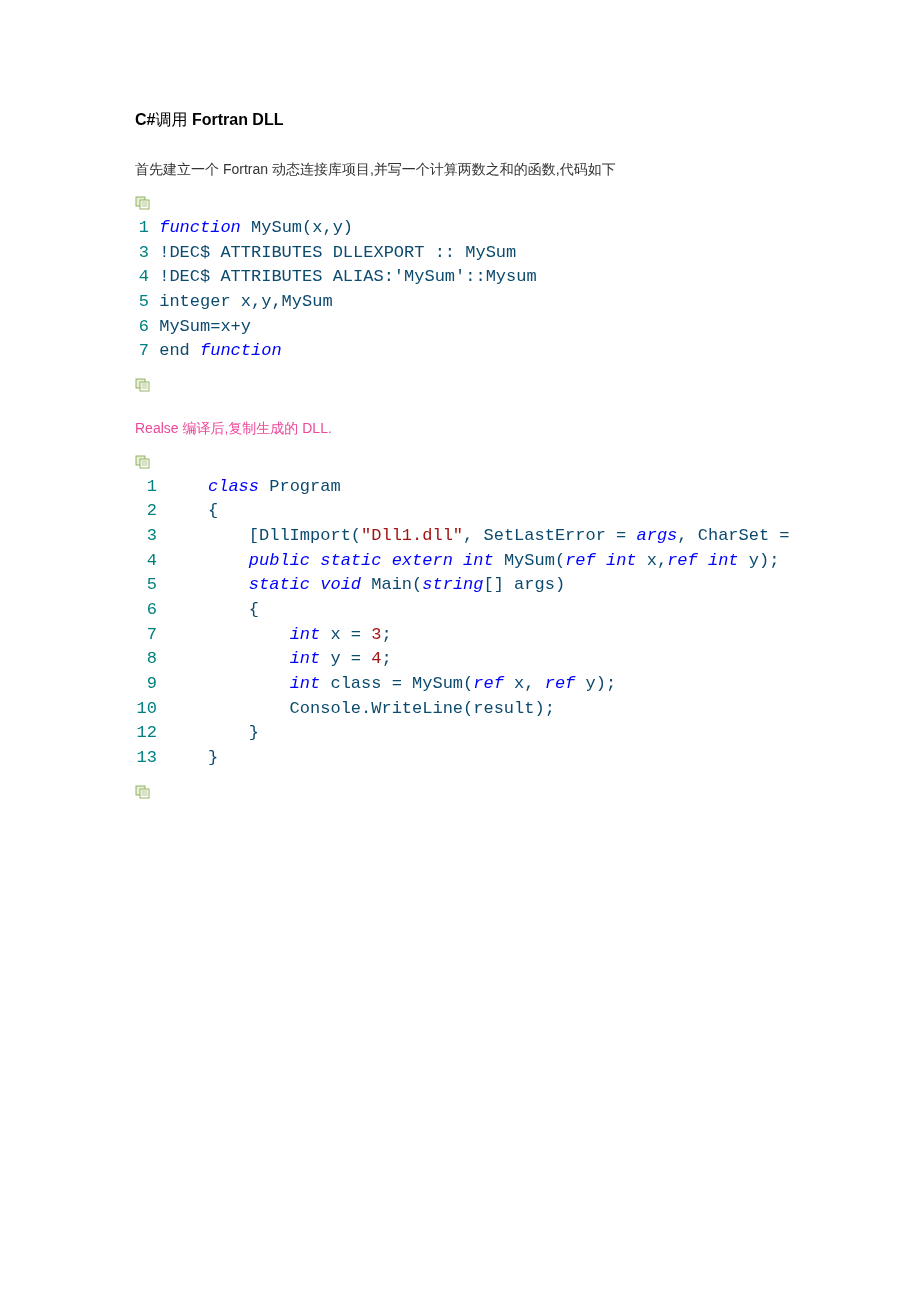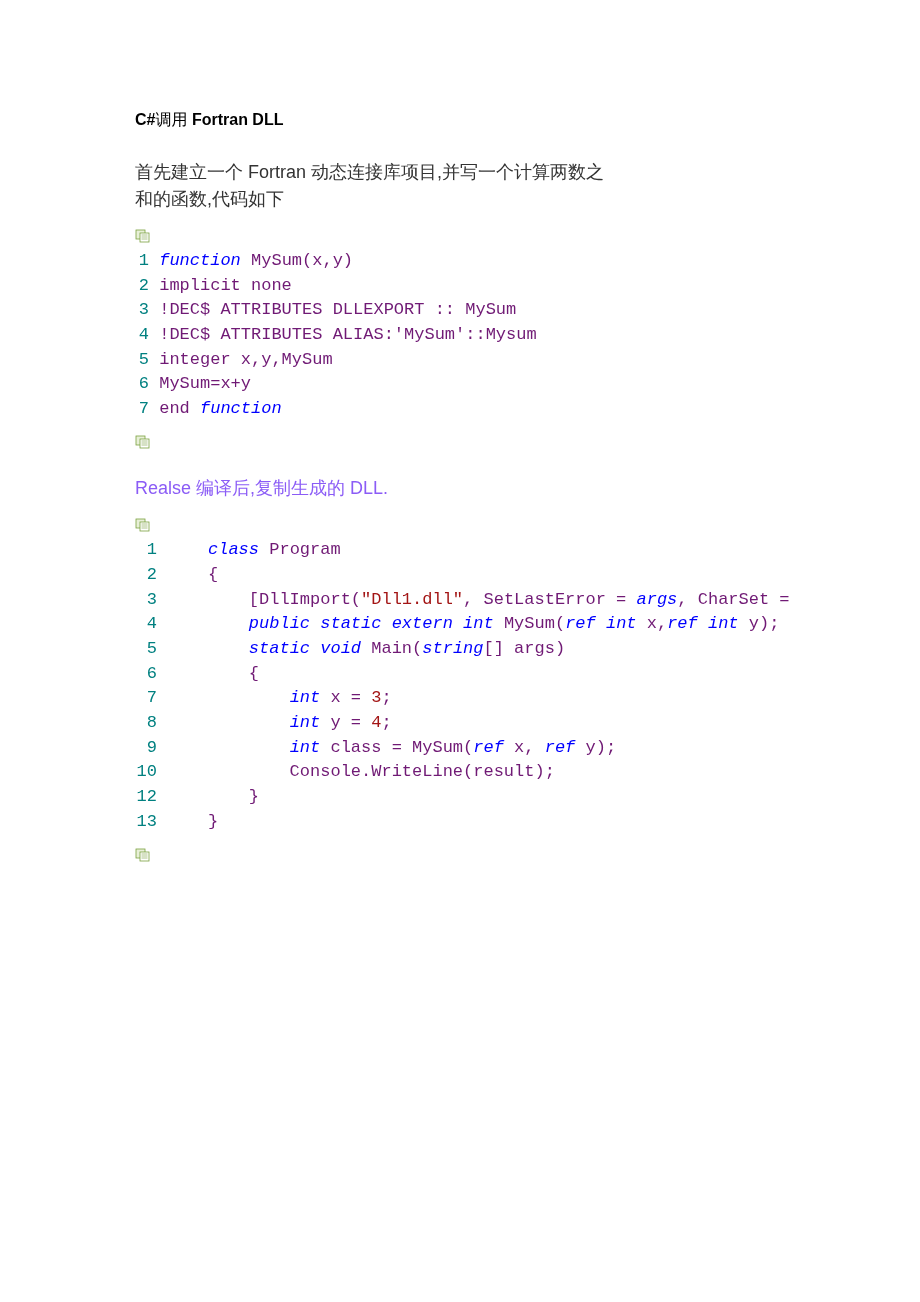--- a/index.html
+++ b/index.html
@@ -17,21 +17,21 @@
   }
   .title {
     font-size: 16px;
     color: #000000;
     margin-bottom: 28px;
   }
   .title b {
     font-weight: bold;
   }
   .paragraph {
-    font-size: 18px;
+    font-size: 14px;
     color: #333333;
     margin-bottom: 16px;
     line-height: 1.5;
   }
   .code-block {
     font-family: "Courier New", monospace;
     font-size: 17px;
     line-height: 1.45;
     margin-bottom: 14px;
   }
@@ -45,21 +45,21 @@
     text-align: right;
   }
   .ln2 {
     color: #008080;
     display: inline-block;
     min-width: 22px;
     text-align: right;
   }
   .kw-blue { color: #0000ff; font-style: italic; }
   .str-red { color: #a31515; }
-  .plain { color: #701a75; }
+  .plain { color: #0c4a6e; }
   .copy-icon {
     width: 16px;
     height: 14px;
     display: block;
     margin-bottom: 6px;
   }
   .copy-icon-after {
     width: 16px;
     height: 14px;
     display: block;
@@ -97,39 +97,38 @@
       <rect class="back" x="1" y="1" width="9" height="9"></rect>
       <rect class="front" x="5" y="4" width="9" height="9"></rect>
       <line x1="6.5" y1="6" x2="12.5" y2="6"></line>
       <line x1="6.5" y1="8" x2="12.5" y2="8"></line>
       <line x1="6.5" y1="10" x2="12.5" y2="10"></line>
     </svg>
   </span>
 
   <div class="code-block" id="fortran-block">
       <div class="code-line"><span class="ln">1</span><span class="plain"> </span><span class="kw-blue">function</span><span class="plain"> MySum(x,y)</span></div>
-      <div class="code-line"><span class="ln">2</span><span class="plain"> implicit none</span></div>
       <div class="code-line"><span class="ln">3</span><span class="plain"> !DEC$ ATTRIBUTES DLLEXPORT :: MySum</span></div>
       <div class="code-line"><span class="ln">4</span><span class="plain"> !DEC$ ATTRIBUTES ALIAS:'MySum'::Mysum</span></div>
       <div class="code-line"><span class="ln">5</span><span class="plain"> integer x,y,MySum</span></div>
       <div class="code-line"><span class="ln">6</span><span class="plain"> MySum=x+y</span></div>
       <div class="code-line"><span class="ln">7</span><span class="plain"> end </span><span class="kw-blue">function</span></div>
     </div>
 
   <span class="copy-icon-after">
     <svg class="copy-svg" width="16" height="14" viewBox="0 0 16 14">
       <rect class="back" x="1" y="1" width="9" height="9"></rect>
       <rect class="front" x="5" y="4" width="9" height="9"></rect>
       <line x1="6.5" y1="6" x2="12.5" y2="6"></line>
       <line x1="6.5" y1="8" x2="12.5" y2="8"></line>
       <line x1="6.5" y1="10" x2="12.5" y2="10"></line>
     </svg>
   </span>
 
-  <div class="paragraph" style="color:#8b5cf6;">Realse 编译后,复制生成的 DLL.</div>
+  <div class="paragraph" style="color:#ec4899;">Realse 编译后,复制生成的 DLL.</div>
 
 
   <span class="copy-icon">
     <svg class="copy-svg" width="16" height="14" viewBox="0 0 16 14">
       <rect class="back" x="1" y="1" width="9" height="9"></rect>
       <rect class="front" x="5" y="4" width="9" height="9"></rect>
       <line x1="6.5" y1="6" x2="12.5" y2="6"></line>
       <line x1="6.5" y1="8" x2="12.5" y2="8"></line>
       <line x1="6.5" y1="10" x2="12.5" y2="10"></line>
     </svg>

